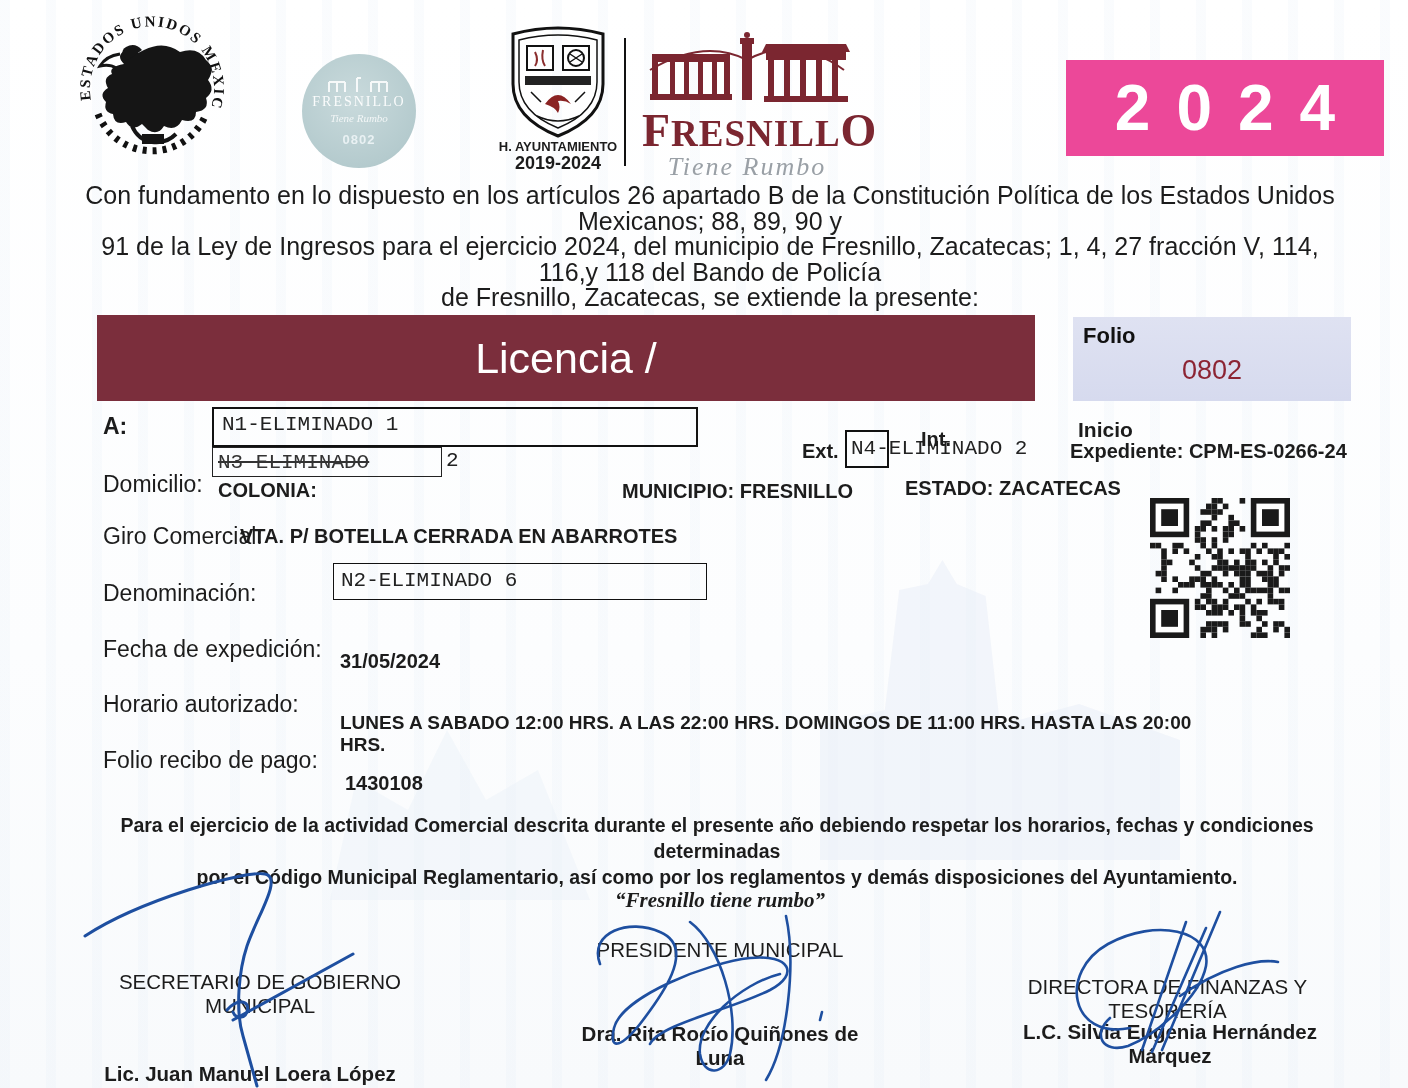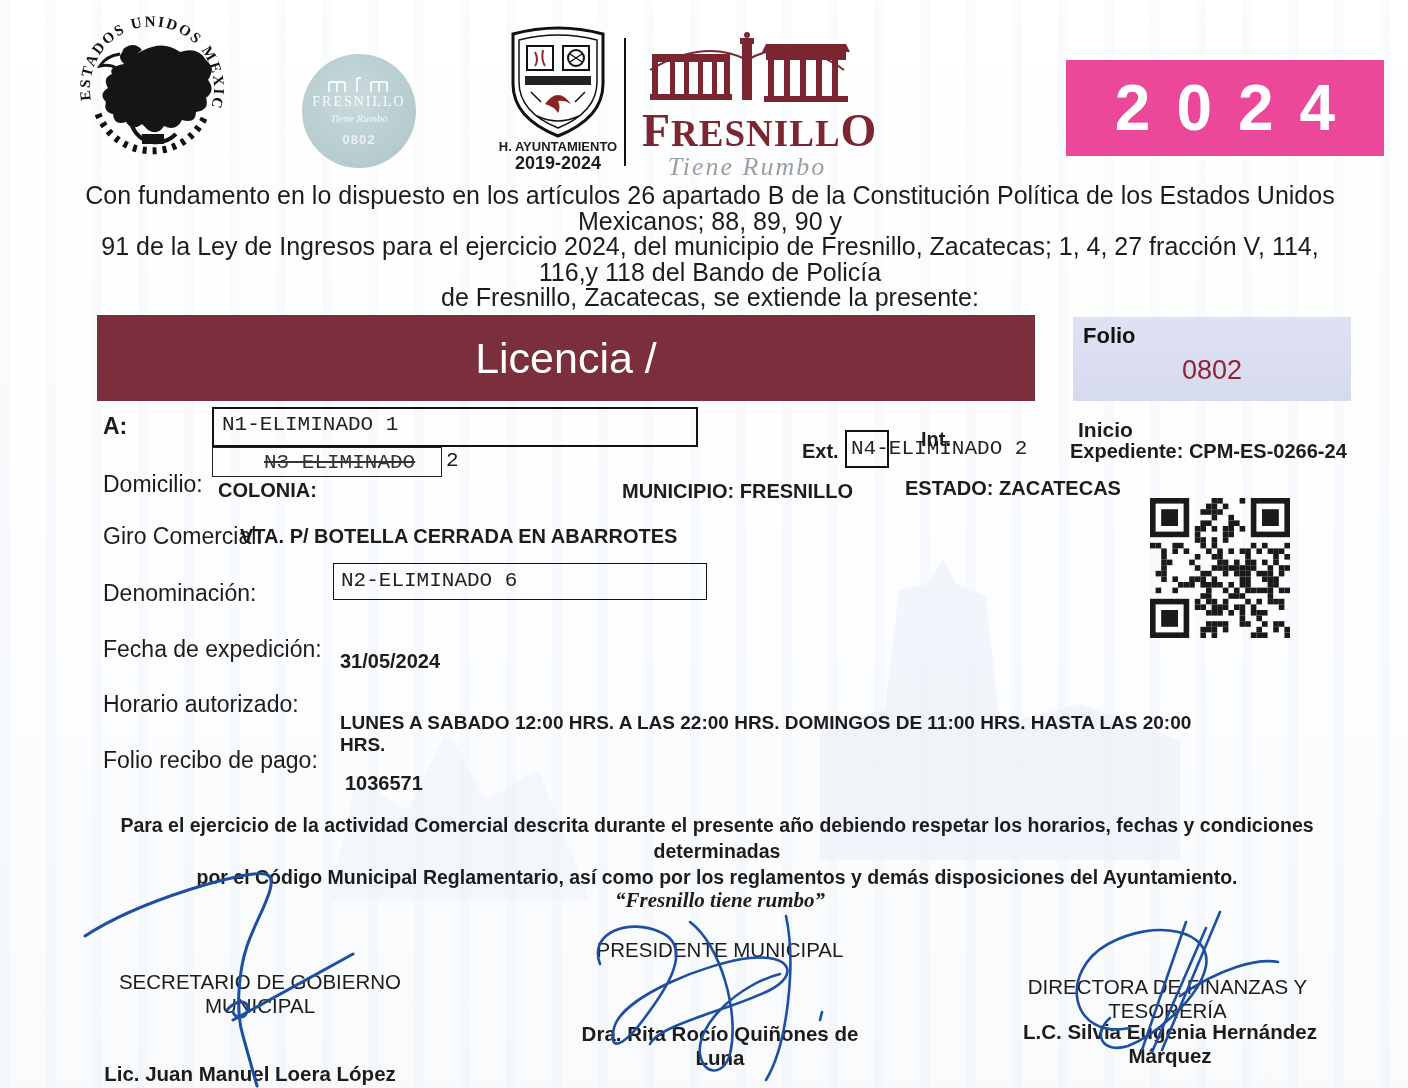--- a/index.html
+++ b/index.html
@@ -38,21 +38,21 @@
   .banner .t1{font-size:43px;}
   .banner .t2{font-size:49px;font-weight:bold;letter-spacing:1px;}
   .folio-box{left:1073px;top:317px;width:278px;height:84px;background:linear-gradient(180deg,#dfe2f2,#d6daee);}
   .folio-box .fl{position:absolute;left:10px;top:6px;font-weight:bold;font-size:22px;color:#111;}
   .folio-box .fv{position:absolute;left:0;right:0;top:38px;text-align:center;font-size:27px;color:#8c2433;}
   
   .lbl{font-size:23px;}
   .blbl{font-size:20px;font-weight:bold;}
   .mono{font-family:"Liberation Mono",monospace;font-size:21px;color:#222;}
   .fbox{border:2px solid #111;background:transparent;}
-  .strike{text-decoration:line-through;text-decoration-thickness:2px;color:#333;margin-left:46px;}
+  .strike{text-decoration:line-through;text-decoration-thickness:2px;color:#333;}
   
   .closing{left:71px;top:812px;width:1292px;text-align:center;font-weight:bold;font-size:19.5px;line-height:26px;}
   .motto{font-family:"Liberation Serif",serif;font-style:italic;font-weight:bold;font-size:21px;text-align:center;}
   .sig-title{font-size:20.5px;}
   .sig-name{font-size:20.5px;font-weight:bold;}
   svg.sig{position:absolute;pointer-events:none;}
   .qr{position:absolute;left:1150px;top:498px;width:140px;height:140px;}
 </style>
 </head>
 <body>
@@ -375,21 +375,21 @@
     <rect x="11.2" y="112" width="16.799999999999997" height="16.799999999999997"></rect>
   </svg>
 
 <div class="abs lbl" style="left:103px;top:636px">Fecha de expedición:</div>
 <div class="abs blbl" style="left:340px;top:650px">31/05/2024</div>
 
 <div class="abs lbl" style="left:103px;top:691px">Horario autorizado:</div>
 <div class="abs blbl" style="left:340px;top:712px;font-size:19px;width:880px">LUNES A SABADO 12:00 HRS. A LAS 22:00 HRS. DOMINGOS DE 11:00 HRS. HASTA LAS 20:00 HRS.</div>
 
 <div class="abs lbl" style="left:103px;top:747px">Folio recibo de pago:</div>
-<div class="abs blbl" style="left:345px;top:772px">1036571</div>
+<div class="abs blbl" style="left:345px;top:772px">1430108</div>
 
 <div class="closing abs">
   <div>Para el ejercicio de la actividad Comercial descrita durante el presente año debiendo respetar los horarios, fechas y condiciones determinadas</div>
   <div>por el Código Municipal Reglamentario, así como por los reglamentos y demás disposiciones del Ayuntamiento.</div>
 </div>
 
 <div class="motto abs" style="left:560px;top:888px;width:320px">“Fresnillo tiene rumbo”</div>
 <div class="sig-title abs" style="left:560px;top:938px;width:320px;text-align:center">PRESIDENTE MUNICIPAL</div>
 <div class="sig-title abs" style="left:75px;top:970px;width:370px;text-align:center">SECRETARIO DE GOBIERNO MUNICIPAL</div>
 <div class="sig-title abs" style="left:985px;top:975px;width:365px;text-align:center">DIRECTORA DE FINANZAS Y TESORERÍA</div>

